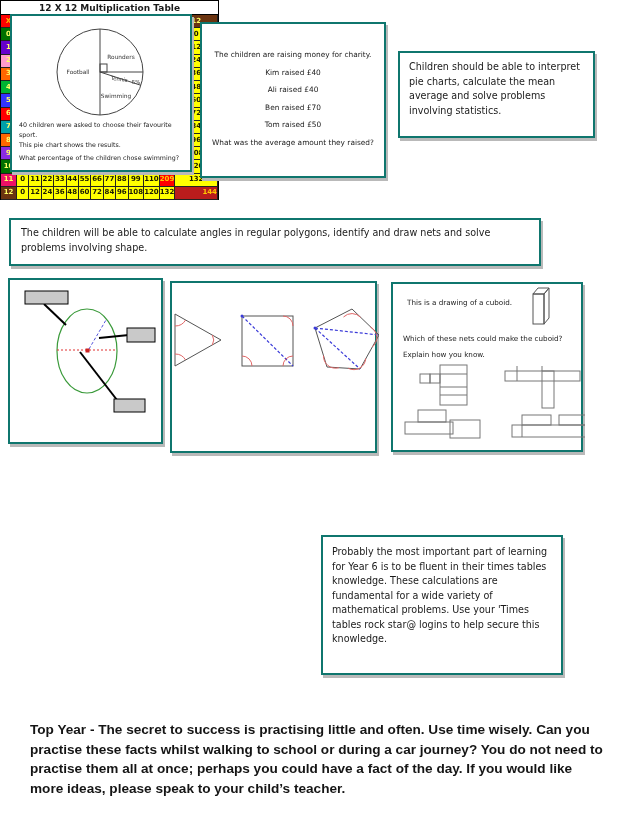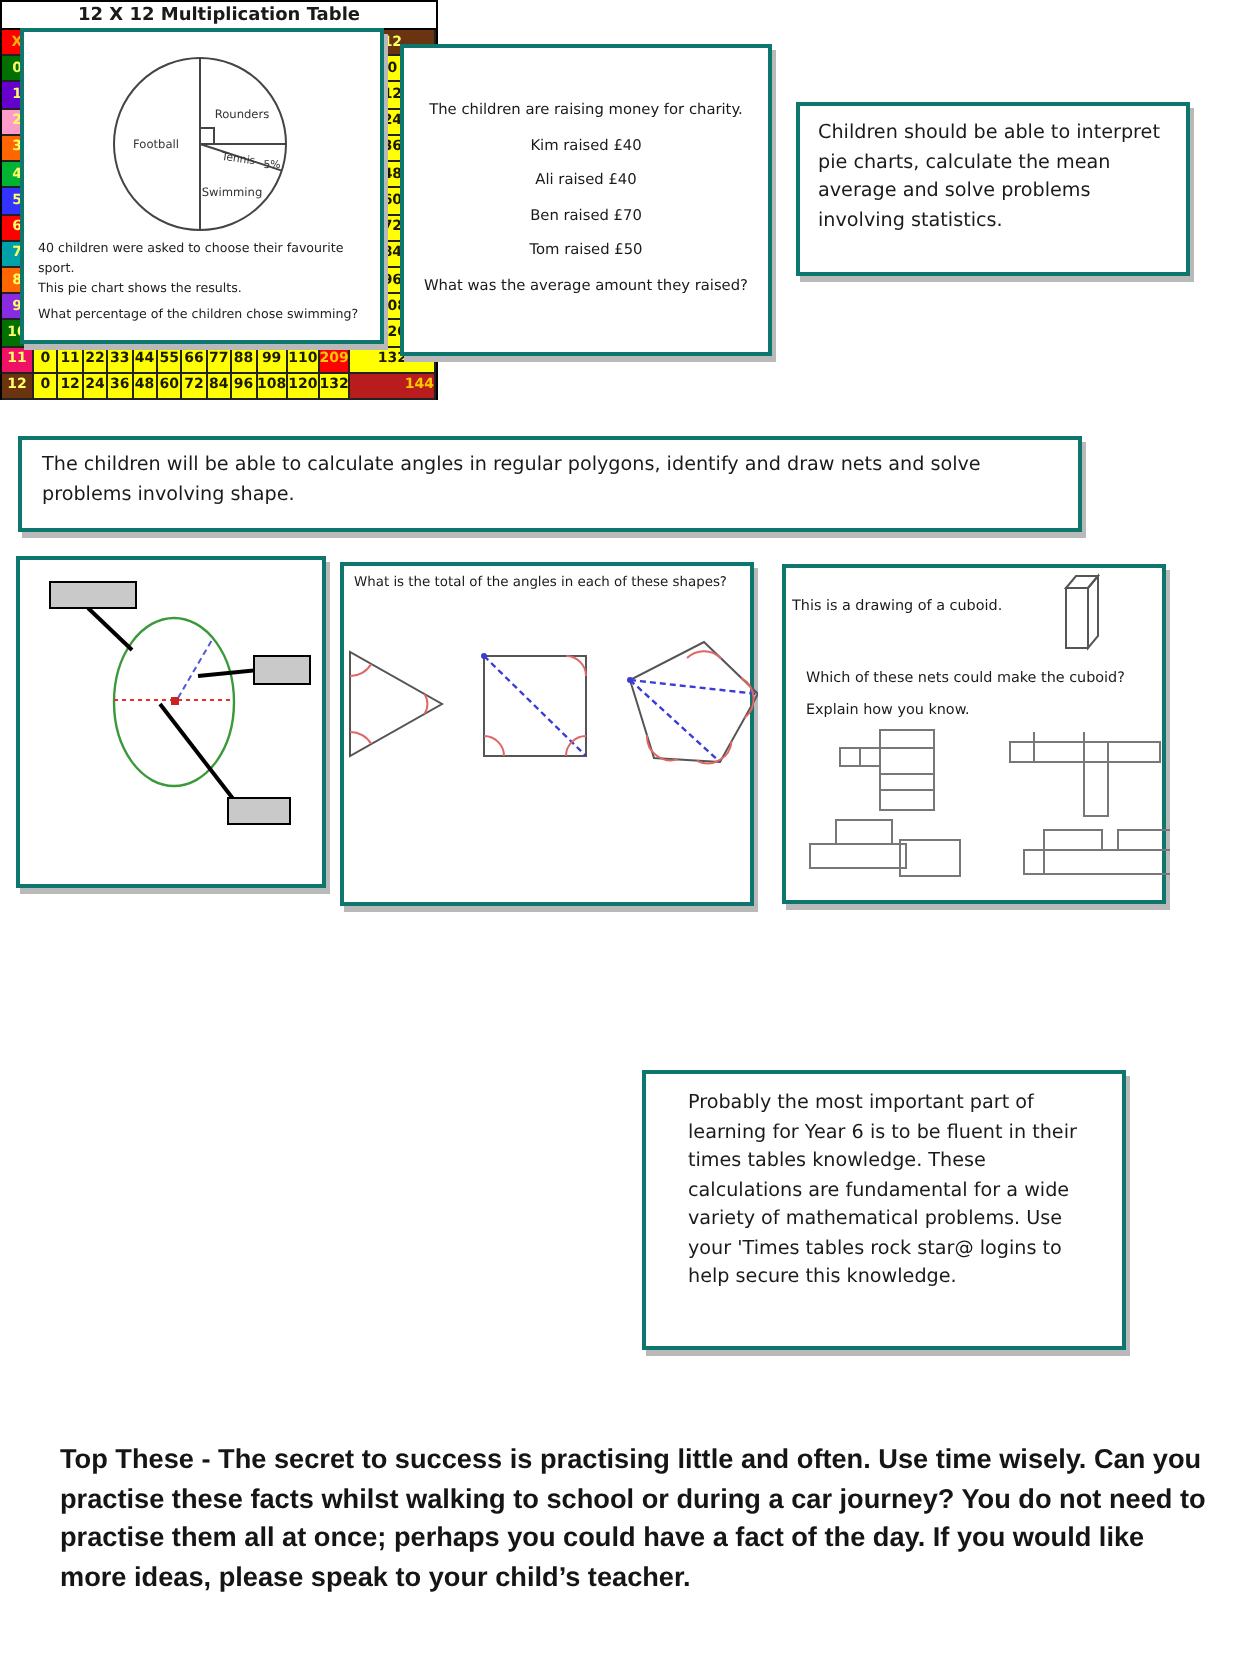--- a/index.html
+++ b/index.html
@@ -16,33 +16,33 @@
   #charity-box .intro{margin-top:26px;}
   
   #stats-box{left:398px;top:51px;width:197px;height:87px;padding:7px 9px;font-size:9.6px;line-height:1.52;}
   
   #shape-note-box{left:9px;top:218px;width:532px;height:48px;padding:6px 10px;font-size:9.6px;line-height:1.55;}
   
   #angle-diagram-box{left:8px;top:278px;width:155px;height:166px;}
   #angles-box{left:170px;top:281px;width:207px;height:172px;}
   #angles-box .q{font-size:6.7px;padding:4px 5px 0 5px;}
   #cuboid-box{left:391px;top:282px;width:192px;height:170px;font-size:7.2px;}
-  #cuboid-box .t1{position:absolute;left:3px;top:14px;}
+  #cuboid-box .t1{position:absolute;left:14px;top:14px;}
   #cuboid-box .t2{position:absolute;left:10px;top:50px;}
   #cuboid-box .t3{position:absolute;left:10px;top:66px;}
   
   #mult-table{left:34px;top:498px;width:219px;height:200px;border:1px solid #000;box-sizing:border-box;background:#fff;}
   #mult-title{height:13px;display:flex;align-items:center;justify-content:center;
               font-size:9px;font-weight:bold;border-bottom:1px solid #000;}
   #mult-grid{display:grid;grid-template-columns:16px repeat(13,1fr);
              grid-auto-rows:1fr;height:185px;}
   .mc{display:flex;align-items:center;justify-content:center;font-size:7px;font-weight:bold;
       border-right:1px solid #222;border-bottom:1px solid #222;line-height:1;}
   
-  #times-box{left:321px;top:535px;width:242px;height:140px;padding:8px 21px;font-size:9.6px;line-height:1.52;}
+  #times-box{left:321px;top:535px;width:242px;height:140px;padding:8px 9px;font-size:9.6px;line-height:1.52;}
   
   #top-tips{position:absolute;left:30px;top:720px;width:578px;
             font-family:"Liberation Sans",sans-serif;font-weight:700;font-size:13.6px;
             line-height:1.44;color:#151515;}
   svg{display:block;}
   text{font-family:"DejaVu Sans",sans-serif;}
 </style>
 </head>
 <body>
 
@@ -94,21 +94,20 @@
       <line x1="47" y1="70" x2="107" y2="70" stroke="#e03030" stroke-width="1" stroke-dasharray="2,2"></line>
       <line x1="79" y1="69" x2="96" y2="40" stroke="#5555dd" stroke-width="1" stroke-dasharray="3,2"></line>
       <rect x="75.5" y="68.5" width="4" height="4" fill="#cc2222"></rect>
       <rect x="15" y="11" width="43" height="13" fill="#c9c9c9" stroke="#000" stroke-width="1"></rect>
       <rect x="117" y="48" width="28" height="14" fill="#c9c9c9" stroke="#000" stroke-width="1"></rect>
       <rect x="104" y="119" width="31" height="13" fill="#c9c9c9" stroke="#000" stroke-width="1"></rect>
     </svg>
   </div>
 
   <div class="box" id="angles-box">
-    <div class="q">What is the total of the angles in each of these shapes?</div>
     <svg width="207" height="130" viewBox="0 0 207 130">
 
       <polygon points="3,31 3,83 49,57" fill="none" stroke="#555" stroke-width="1"></polygon>
       <path d="M 3 43 A 12 12 0 0 0 13.6 37" fill="none" stroke="#e06666" stroke-width="1"></path>
       <path d="M 3 71 A 12 12 0 0 1 13.6 77" fill="none" stroke="#e06666" stroke-width="1"></path>
       <path d="M 40.3 52 A 10 10 0 0 1 40.3 62" fill="none" stroke="#e06666" stroke-width="1"></path>
 
       <rect x="70" y="33" width="51" height="50" fill="none" stroke="#555" stroke-width="1"></rect>
       <circle cx="70" cy="33" r="1.5" fill="#3b3bd8"></circle>
       <line x1="70" y1="33" x2="121" y2="83" stroke="#3b3bd8" stroke-width="1.2" stroke-dasharray="3,2"></line>
@@ -370,16 +369,16 @@
         <div class="mc" style="background: rgb(255, 255, 0); color: rgb(26, 26, 0); border-color: rgb(34, 34, 34);">132</div>
         <div class="mc" style="background: #b91c1c; color: rgb(255, 200, 0); border-color: rgb(34, 34, 34); padding-left: 27px;">144</div>
       </div>
   </div>
 
   <div class="box" id="times-box">
     <span>Probably the most important part of learning for Year 6 is to be fluent in their times tables knowledge. These calculations are fundamental for a wide variety of mathematical problems. Use your 'Times tables rock star@ logins to help secure this knowledge.</span>
   </div>
 
   <div id="top-tips">
-    <span>Top These - </span><span>The secret to success is practising little and often. Use time wisely. Can you practise these facts whilst walking to school or during a car journey? You do not need to practise them all at once; perhaps you could have a fact of the day. If you would like more ideas, please speak to your child’s teacher.</span>
+    <span>Top Year - </span><span>The secret to success is practising little and often. Use time wisely. Can you practise these facts whilst walking to school or during a car journey? You do not need to practise them all at once; perhaps you could have a fact of the day. If you would like more ideas, please speak to your child’s teacher.</span>
   </div>
 
 </div>
 
 </body></html>

